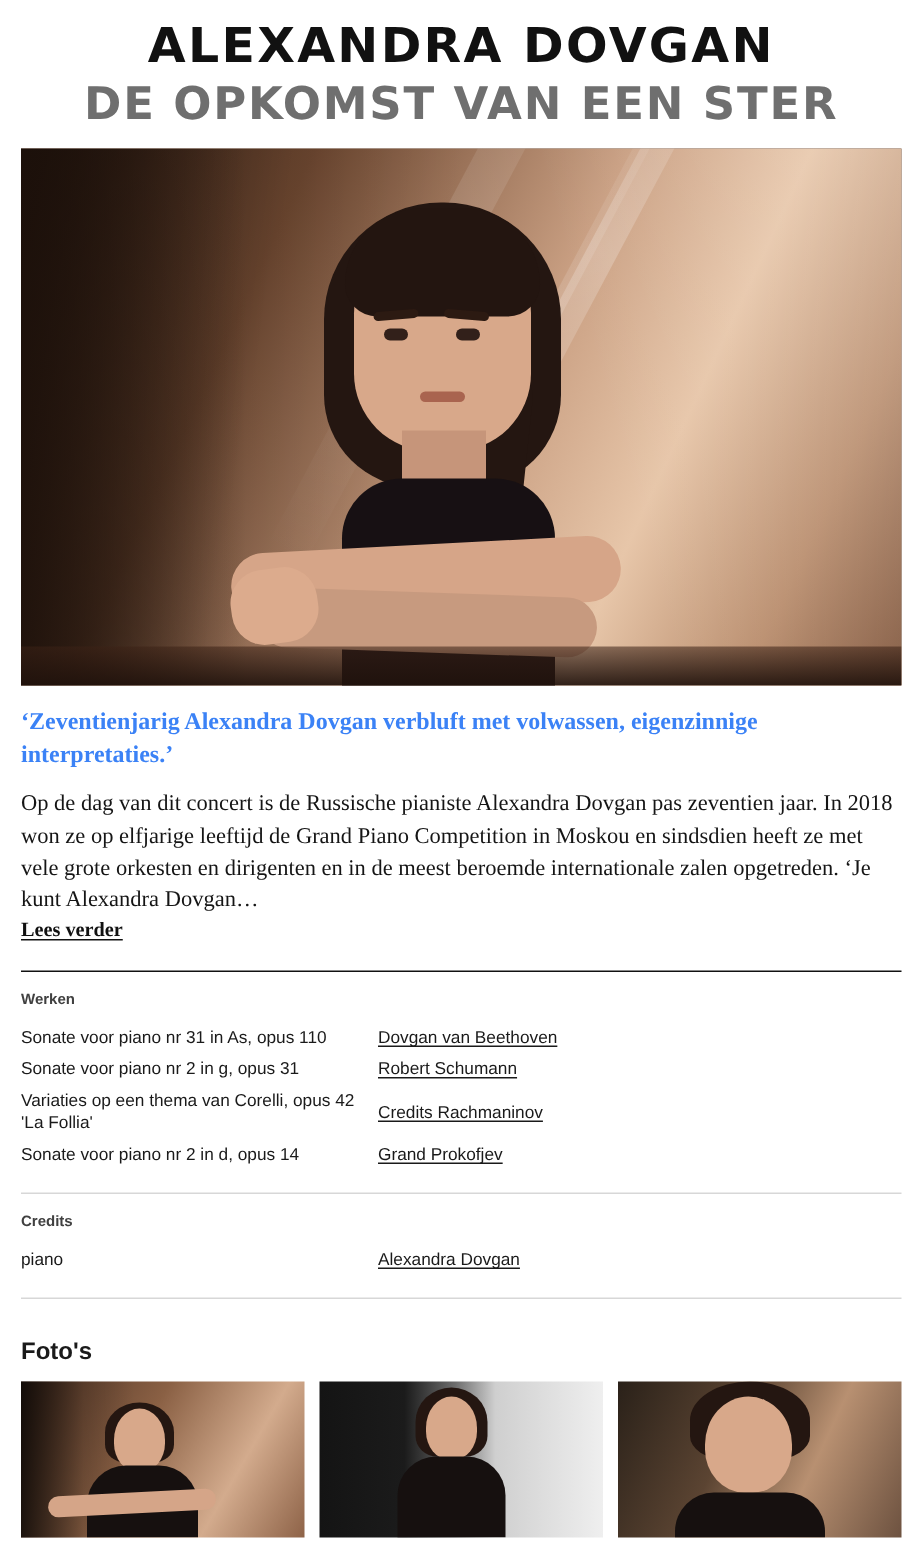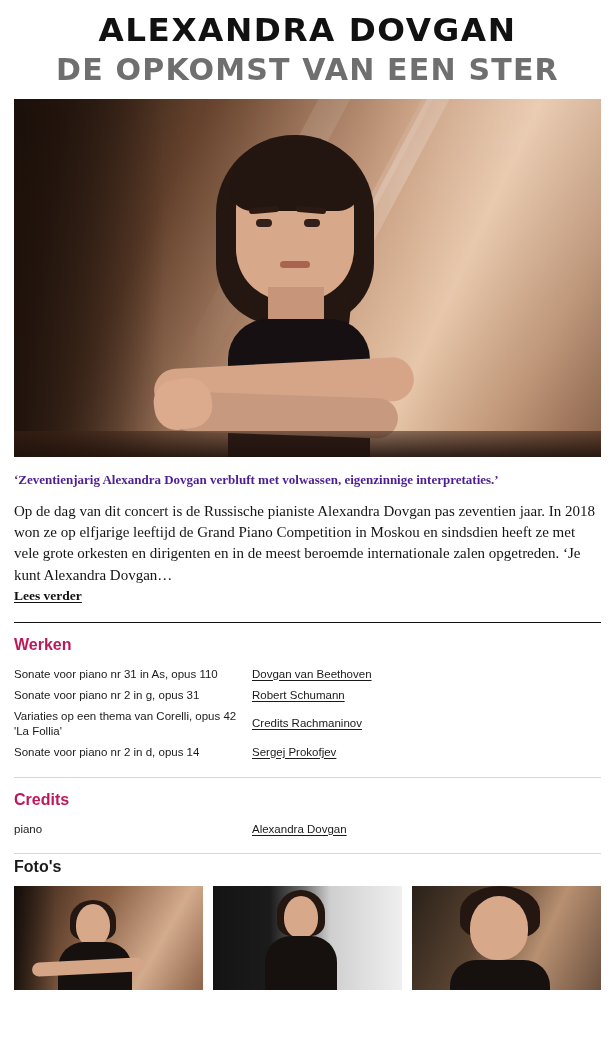--- a/index.html
+++ b/index.html
@@ -183,24 +183,24 @@
     position: absolute;
     left: 0; right: 0; bottom: 0;
     height: 26px;
     background: linear-gradient(180deg, rgba(60,34,22,0.55), rgba(32,18,12,0.92));
   }
 
   
   .lead {
     font-family: "Liberation Serif", serif;
     font-weight: 700;
-    font-size: 13px;
+    font-size: 16px;
     line-height: 1.35;
     margin: 14px 0 0 0;
-    color: #4c1d95;
+    color: #3b82f6;
   }
   .body-text {
     font-family: "Liberation Serif", serif;
     font-size: 15px;
     line-height: 1.42;
     margin: 12px 0 0 0;
     color: #151515;
   }
   .read-more {
     display: inline-block;
@@ -224,23 +224,23 @@
     border: 0;
     border-top: 1px solid #d7d7d7;
     margin: 0;
     height: 0;
   }
 
   
   .section-title {
     font-family: "Liberation Sans", sans-serif;
     font-weight: 700;
-    font-size: 16px;
+    font-size: 10px;
     margin: 13px 0 10px 0;
-    color: #be185d;
+    color: #404040;
   }
   .rows { margin-bottom: 14px; }
   .row {
     display: flex;
     align-items: center;
     padding: 3px 0;
     font-size: 11.5px;
     line-height: 1.3;
   }
   .row .c1 {
@@ -258,21 +258,21 @@
     text-underline-offset: 2px;
     cursor: pointer;
     color: #1a1a1a;
   }
 
   
   .photos-title {
     font-family: "Liberation Sans", sans-serif;
     font-weight: 700;
     font-size: 16px;
-    margin: 4px 0 10px 0;
+    margin: 27px 0 10px 0;
   }
   .photo-strip {
     display: flex;
     gap: 10px;
     padding-bottom: 16px;
   }
   .thumb {
     width: 189px;
     height: 104px;
     overflow: hidden;
@@ -368,21 +368,21 @@
     <div class="row">
       <div class="c1">Sonate voor piano nr 2 in g, opus 31</div>
       <div class="c2"><span class="lnk">Robert Schumann</span></div>
     </div>
     <div class="row">
       <div class="c1">Variaties op een thema van Corelli, opus 42 'La Follia'</div>
       <div class="c2"><span class="lnk">Credits Rachmaninov</span></div>
     </div>
     <div class="row">
       <div class="c1">Sonate voor piano nr 2 in d, opus 14</div>
-      <div class="c2"><span class="lnk">Sergej Prokofjev</span></div>
+      <div class="c2"><span class="lnk">Grand Prokofjev</span></div>
     </div>
   </div>
 
   <hr class="rule-thin">
 
   
   <h3 class="section-title">Credits</h3>
   <div class="rows">
     <div class="row">
       <div class="c1">piano</div>

